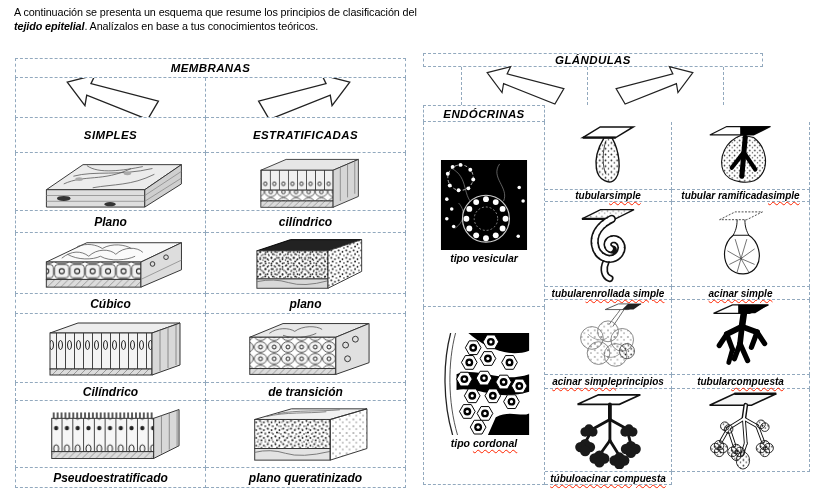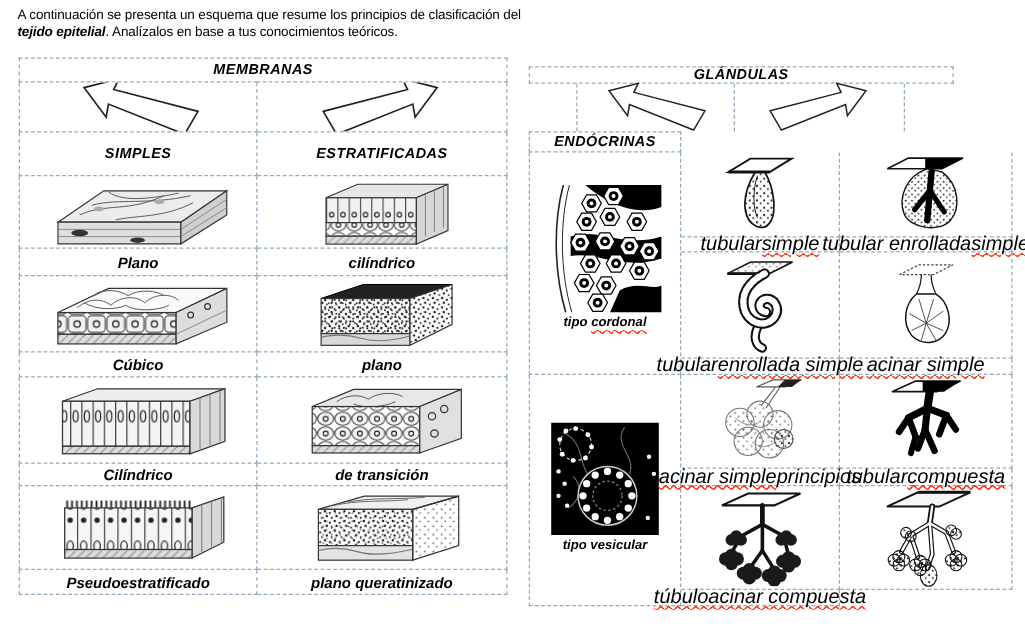--- a/index.html
+++ b/index.html
@@ -11,21 +11,21 @@
   html,body{width:820px;height:501px;background:#ffffff;overflow:hidden;
     font-family:"Liberation Sans", sans-serif;color:var(--ink);}
   #page{position:relative;width:820px;height:501px;background:#fff;}
 
   
   #intro{position:absolute;left:14px;top:6px;width:420px;
     font-size:10.8px;line-height:13.5px;letter-spacing:-0.1px;}
   #intro .emph{font-weight:bold;font-style:italic;}
 
   
-  #mem-table{position:absolute;left:15px;top:46px;border-collapse:collapse;table-layout:fixed;}
+  #mem-table{position:absolute;left:15px;top:58px;border-collapse:collapse;table-layout:fixed;}
   #mem-table td{border:1px dashed var(--bd);text-align:center;vertical-align:middle;
     overflow:hidden;padding:0;}
   .hdr{font-weight:bold;font-style:italic;font-size:11.5px;letter-spacing:.4px;}
   .mem-label{font-weight:bold;font-style:italic;font-size:12px;white-space:nowrap;}
 
   
   #glands{position:absolute;left:423px;top:53px;width:387px;}
   #gl-box{width:340px;height:14px;border:1px dashed var(--bd);
     display:flex;align-items:flex-start;justify-content:center;}
   #gl-strip{position:relative;width:340px;height:38px;}
@@ -42,21 +42,21 @@
   #gl-body{display:flex;}
   #endo-col{width:122px;display:flex;flex-direction:column;}
   #endo-col .gcell{border-left:1px dashed var(--bd);border-right:1px dashed var(--bd);
     display:flex;flex-direction:column;align-items:center;}
   #endo-1{height:178px;}
   #endo-2{height:185px;}
   #exo-grid{width:265px;display:grid;grid-template-columns:127px 138px;
     grid-template-rows:68px 12px 85px 13px 75px 14px 83px 13px;}
   .gimg{display:flex;align-items:center;justify-content:center;}
   .glab{display:flex;align-items:center;justify-content:center;
-    font-weight:normal;font-style:italic;font-size:16px;white-space:nowrap;}
+    font-weight:bold;font-style:italic;font-size:10px;white-space:nowrap;}
   .endo-lab{font-weight:bold;font-style:italic;font-size:10.5px;white-space:nowrap;margin-top:2px;}
   .mis{text-decoration:underline;text-decoration-style:wavy;
     text-decoration-color:var(--sq);text-decoration-thickness:1px;text-underline-offset:2px;}
   svg{display:block;}
 </style>
 </head>
 <body>
 
 <svg width="0" height="0" style="position:absolute" aria-hidden="true">
 <defs>
@@ -284,108 +284,20 @@
       </svg>
     </div>
 
     <div id="gl-main">
       <div class="gl-hrow">
         <div id="endo-h" class="gcell hdr">ENDÓCRINAS</div>
       </div>
       <div id="gl-body">
 
         <div id="endo-col">
-          <div id="endo-1" class="gcell">
-            <svg width="92" height="102" viewBox="0 0 92 104" style="margin-top:26px">
-              <rect width="92" height="104" fill="#fff"></rect>
-              <path d="M30,0 L92,0 L92,18 C70,26 46,14 30,0 Z" fill="#000"></path>
-              <path d="M18,42 C40,34 62,52 92,42 L92,60 C60,70 38,54 18,58 Z" fill="#000"></path>
-              <path d="M58,86 C72,78 84,86 92,82 L92,104 L50,104 Z" fill="#000"></path>
-              <path d="M12,0 C4,30 4,70 14,104" stroke="#222" stroke-width="1.3" fill="none"></path>
-              <path d="M17,0 C9,30 9,70 19,104" stroke="#222" stroke-width="0.8" fill="none"></path>
-              <g stroke="#000" stroke-width="1">
-                <g transform="translate(35,15)">
-                    <polygon points="8,0 4,7 -4,7 -8,0 -4,-7 4,-7" fill="#fff"></polygon>
-                    <circle r="4" fill="#000" stroke="none"></circle>
-                    <circle r="1.6" fill="#fff" stroke="none"></circle>
-                  </g>
-                <g transform="translate(53,9)">
-                    <polygon points="8,0 4,7 -4,7 -8,0 -4,-7 4,-7" fill="#fff"></polygon>
-                    <circle r="4" fill="#000" stroke="none"></circle>
-                    <circle r="1.6" fill="#fff" stroke="none"></circle>
-                  </g>
-                <g transform="translate(72,30)">
-                    <polygon points="8,0 4,7 -4,7 -8,0 -4,-7 4,-7" fill="#fff"></polygon>
-                    <circle r="4" fill="#000" stroke="none"></circle>
-                    <circle r="1.6" fill="#fff" stroke="none"></circle>
-                  </g>
-                <g transform="translate(31,30)">
-                    <polygon points="8,0 4,7 -4,7 -8,0 -4,-7 4,-7" fill="#fff"></polygon>
-                    <circle r="4" fill="#000" stroke="none"></circle>
-                    <circle r="1.6" fill="#fff" stroke="none"></circle>
-                  </g>
-                <g transform="translate(50,26)">
-                    <polygon points="8,0 4,7 -4,7 -8,0 -4,-7 4,-7" fill="#fff"></polygon>
-                    <circle r="4" fill="#000" stroke="none"></circle>
-                    <circle r="1.6" fill="#fff" stroke="none"></circle>
-                  </g>
-                <g transform="translate(26,47)">
-                    <polygon points="8,0 4,7 -4,7 -8,0 -4,-7 4,-7" fill="#fff"></polygon>
-                    <circle r="4" fill="#000" stroke="none"></circle>
-                    <circle r="1.6" fill="#fff" stroke="none"></circle>
-                  </g>
-                <g transform="translate(46,46)">
-                    <polygon points="8,0 4,7 -4,7 -8,0 -4,-7 4,-7" fill="#fff"></polygon>
-                    <circle r="4" fill="#000" stroke="none"></circle>
-                    <circle r="1.6" fill="#fff" stroke="none"></circle>
-                  </g>
-                <g transform="translate(66,50)">
-                    <polygon points="8,0 4,7 -4,7 -8,0 -4,-7 4,-7" fill="#fff"></polygon>
-                    <circle r="4" fill="#000" stroke="none"></circle>
-                    <circle r="1.6" fill="#fff" stroke="none"></circle>
-                  </g>
-                <g transform="translate(82,54)">
-                    <polygon points="8,0 4,7 -4,7 -8,0 -4,-7 4,-7" fill="#fff"></polygon>
-                    <circle r="4" fill="#000" stroke="none"></circle>
-                    <circle r="1.6" fill="#fff" stroke="none"></circle>
-                  </g>
-                <g transform="translate(34,64)">
-                    <polygon points="8,0 4,7 -4,7 -8,0 -4,-7 4,-7" fill="#fff"></polygon>
-                    <circle r="4" fill="#000" stroke="none"></circle>
-                    <circle r="1.6" fill="#fff" stroke="none"></circle>
-                  </g>
-                <g transform="translate(55,64)">
-                    <polygon points="8,0 4,7 -4,7 -8,0 -4,-7 4,-7" fill="#fff"></polygon>
-                    <circle r="4" fill="#000" stroke="none"></circle>
-                    <circle r="1.6" fill="#fff" stroke="none"></circle>
-                  </g>
-                <g transform="translate(74,70)">
-                    <polygon points="8,0 4,7 -4,7 -8,0 -4,-7 4,-7" fill="#fff"></polygon>
-                    <circle r="4" fill="#000" stroke="none"></circle>
-                    <circle r="1.6" fill="#fff" stroke="none"></circle>
-                  </g>
-                <g transform="translate(29,80)">
-                    <polygon points="8,0 4,7 -4,7 -8,0 -4,-7 4,-7" fill="#fff"></polygon>
-                    <circle r="4" fill="#000" stroke="none"></circle>
-                    <circle r="1.6" fill="#fff" stroke="none"></circle>
-                  </g>
-                <g transform="translate(47,82)">
-                    <polygon points="8,0 4,7 -4,7 -8,0 -4,-7 4,-7" fill="#fff"></polygon>
-                    <circle r="4" fill="#000" stroke="none"></circle>
-                    <circle r="1.6" fill="#fff" stroke="none"></circle>
-                  </g>
-                <g transform="translate(40,96)">
-                    <polygon points="8,0 4,7 -4,7 -8,0 -4,-7 4,-7" fill="#fff"></polygon>
-                    <circle r="4" fill="#000" stroke="none"></circle>
-                    <circle r="1.6" fill="#fff" stroke="none"></circle>
-                  </g>
-              </g>
-            </svg>
-            <div class="endo-lab"><span>tipo </span><span class="mis">cordonal</span><span></span></div>
-          </div>
           <div id="endo-2" class="gcell">
             <svg width="88" height="90" viewBox="0 0 88 92" style="margin-top:38px">
               <rect width="88" height="92" fill="#000"></rect>
               <path d="M10,8 C30,18 20,38 36,48 M60,4 C50,18 70,28 64,42 M14,70 C26,62 24,50 18,44" stroke="#888" stroke-width="0.9" fill="none" opacity="0.8"></path>
               <circle cx="20" cy="18" r="13" stroke="#bbb" stroke-width="1" fill="none" stroke-dasharray="3,2"></circle>
               <g fill="#fff">
                 <circle cx="20" cy="5" r="2"></circle>
                   <circle cx="30" cy="10" r="2"></circle>
                   <circle cx="33" cy="20" r="2"></circle>
                   <circle cx="28" cy="29" r="2"></circle>
@@ -413,20 +325,108 @@
                   <circle cx="36" cy="77" r="3"></circle>
                   <circle cx="29" cy="70" r="3"></circle>
                   <circle cx="26" cy="60" r="3"></circle>
                   <circle cx="29" cy="50" r="3"></circle>
                   <circle cx="36" cy="43" r="3"></circle>
               </g>
               <circle cx="46" cy="60" r="12" stroke="#888" stroke-width="1" fill="none" stroke-dasharray="2,2"></circle>
             </svg>
             <div class="endo-lab"><span>tipo vesicular</span><span class="mis"></span><span></span></div>
           </div>
+          <div id="endo-1" class="gcell">
+            <svg width="92" height="102" viewBox="0 0 92 104" style="margin-top:26px">
+              <rect width="92" height="104" fill="#fff"></rect>
+              <path d="M30,0 L92,0 L92,18 C70,26 46,14 30,0 Z" fill="#000"></path>
+              <path d="M18,42 C40,34 62,52 92,42 L92,60 C60,70 38,54 18,58 Z" fill="#000"></path>
+              <path d="M58,86 C72,78 84,86 92,82 L92,104 L50,104 Z" fill="#000"></path>
+              <path d="M12,0 C4,30 4,70 14,104" stroke="#222" stroke-width="1.3" fill="none"></path>
+              <path d="M17,0 C9,30 9,70 19,104" stroke="#222" stroke-width="0.8" fill="none"></path>
+              <g stroke="#000" stroke-width="1">
+                <g transform="translate(35,15)">
+                    <polygon points="8,0 4,7 -4,7 -8,0 -4,-7 4,-7" fill="#fff"></polygon>
+                    <circle r="4" fill="#000" stroke="none"></circle>
+                    <circle r="1.6" fill="#fff" stroke="none"></circle>
+                  </g>
+                <g transform="translate(53,9)">
+                    <polygon points="8,0 4,7 -4,7 -8,0 -4,-7 4,-7" fill="#fff"></polygon>
+                    <circle r="4" fill="#000" stroke="none"></circle>
+                    <circle r="1.6" fill="#fff" stroke="none"></circle>
+                  </g>
+                <g transform="translate(72,30)">
+                    <polygon points="8,0 4,7 -4,7 -8,0 -4,-7 4,-7" fill="#fff"></polygon>
+                    <circle r="4" fill="#000" stroke="none"></circle>
+                    <circle r="1.6" fill="#fff" stroke="none"></circle>
+                  </g>
+                <g transform="translate(31,30)">
+                    <polygon points="8,0 4,7 -4,7 -8,0 -4,-7 4,-7" fill="#fff"></polygon>
+                    <circle r="4" fill="#000" stroke="none"></circle>
+                    <circle r="1.6" fill="#fff" stroke="none"></circle>
+                  </g>
+                <g transform="translate(50,26)">
+                    <polygon points="8,0 4,7 -4,7 -8,0 -4,-7 4,-7" fill="#fff"></polygon>
+                    <circle r="4" fill="#000" stroke="none"></circle>
+                    <circle r="1.6" fill="#fff" stroke="none"></circle>
+                  </g>
+                <g transform="translate(26,47)">
+                    <polygon points="8,0 4,7 -4,7 -8,0 -4,-7 4,-7" fill="#fff"></polygon>
+                    <circle r="4" fill="#000" stroke="none"></circle>
+                    <circle r="1.6" fill="#fff" stroke="none"></circle>
+                  </g>
+                <g transform="translate(46,46)">
+                    <polygon points="8,0 4,7 -4,7 -8,0 -4,-7 4,-7" fill="#fff"></polygon>
+                    <circle r="4" fill="#000" stroke="none"></circle>
+                    <circle r="1.6" fill="#fff" stroke="none"></circle>
+                  </g>
+                <g transform="translate(66,50)">
+                    <polygon points="8,0 4,7 -4,7 -8,0 -4,-7 4,-7" fill="#fff"></polygon>
+                    <circle r="4" fill="#000" stroke="none"></circle>
+                    <circle r="1.6" fill="#fff" stroke="none"></circle>
+                  </g>
+                <g transform="translate(82,54)">
+                    <polygon points="8,0 4,7 -4,7 -8,0 -4,-7 4,-7" fill="#fff"></polygon>
+                    <circle r="4" fill="#000" stroke="none"></circle>
+                    <circle r="1.6" fill="#fff" stroke="none"></circle>
+                  </g>
+                <g transform="translate(34,64)">
+                    <polygon points="8,0 4,7 -4,7 -8,0 -4,-7 4,-7" fill="#fff"></polygon>
+                    <circle r="4" fill="#000" stroke="none"></circle>
+                    <circle r="1.6" fill="#fff" stroke="none"></circle>
+                  </g>
+                <g transform="translate(55,64)">
+                    <polygon points="8,0 4,7 -4,7 -8,0 -4,-7 4,-7" fill="#fff"></polygon>
+                    <circle r="4" fill="#000" stroke="none"></circle>
+                    <circle r="1.6" fill="#fff" stroke="none"></circle>
+                  </g>
+                <g transform="translate(74,70)">
+                    <polygon points="8,0 4,7 -4,7 -8,0 -4,-7 4,-7" fill="#fff"></polygon>
+                    <circle r="4" fill="#000" stroke="none"></circle>
+                    <circle r="1.6" fill="#fff" stroke="none"></circle>
+                  </g>
+                <g transform="translate(29,80)">
+                    <polygon points="8,0 4,7 -4,7 -8,0 -4,-7 4,-7" fill="#fff"></polygon>
+                    <circle r="4" fill="#000" stroke="none"></circle>
+                    <circle r="1.6" fill="#fff" stroke="none"></circle>
+                  </g>
+                <g transform="translate(47,82)">
+                    <polygon points="8,0 4,7 -4,7 -8,0 -4,-7 4,-7" fill="#fff"></polygon>
+                    <circle r="4" fill="#000" stroke="none"></circle>
+                    <circle r="1.6" fill="#fff" stroke="none"></circle>
+                  </g>
+                <g transform="translate(40,96)">
+                    <polygon points="8,0 4,7 -4,7 -8,0 -4,-7 4,-7" fill="#fff"></polygon>
+                    <circle r="4" fill="#000" stroke="none"></circle>
+                    <circle r="1.6" fill="#fff" stroke="none"></circle>
+                  </g>
+              </g>
+            </svg>
+            <div class="endo-lab"><span>tipo </span><span class="mis">cordonal</span><span></span></div>
+          </div>
         </div>
 
         <div id="exo-grid">
 
           <div class="gcell gimg">
             <svg width="56" height="64" viewBox="0 0 56 66">
               <polygon points="2,14 20,3 54,3 36,14" fill="#fff" stroke="#111" stroke-width="1.6"></polygon>
               <line x1="2" y1="14" x2="36" y2="14" stroke="#111" stroke-width="2.4"></line>
               <path d="M24,14 C18,24 14,34 16,46 C18,58 30,64 36,56 C42,48 40,28 32,14 Z" fill="url(#pDots)" stroke="#111" stroke-width="1.4"></path>
               <path d="M26,17 C22,28 22,44 26,52" stroke="#111" stroke-width="0.8" fill="none"></path>
@@ -442,21 +442,21 @@
               <path d="M44,36 L56,54" stroke="#000" stroke-width="5" stroke-linecap="round"></path>
             </svg>
           </div>
 
           <div class="gcell glab">
               <span>tubular </span>
               <span class="mis">simple</span>
               <span></span>
             </div>
           <div class="gcell glab">
-              <span>tubular enrollada </span>
+              <span>tubular ramificada </span>
               <span class="mis">simple</span>
               <span></span>
             </div>
 
           <div class="gcell gimg">
             <svg width="64" height="80" viewBox="0 0 64 86">
               <polygon points="4,16 24,6 60,6 40,16" fill="#fff" stroke="#111" stroke-width="1.4"></polygon>
               <polygon points="4,16 24,6 60,6 40,16" fill="url(#pDots)" opacity="0.5"></polygon>
               <line x1="4" y1="16" x2="40" y2="16" stroke="#111" stroke-width="2.2"></line>
               <path d="M30,62 C26,70 28,78 34,80" stroke="#111" stroke-width="8" fill="none" stroke-linecap="round"></path>

